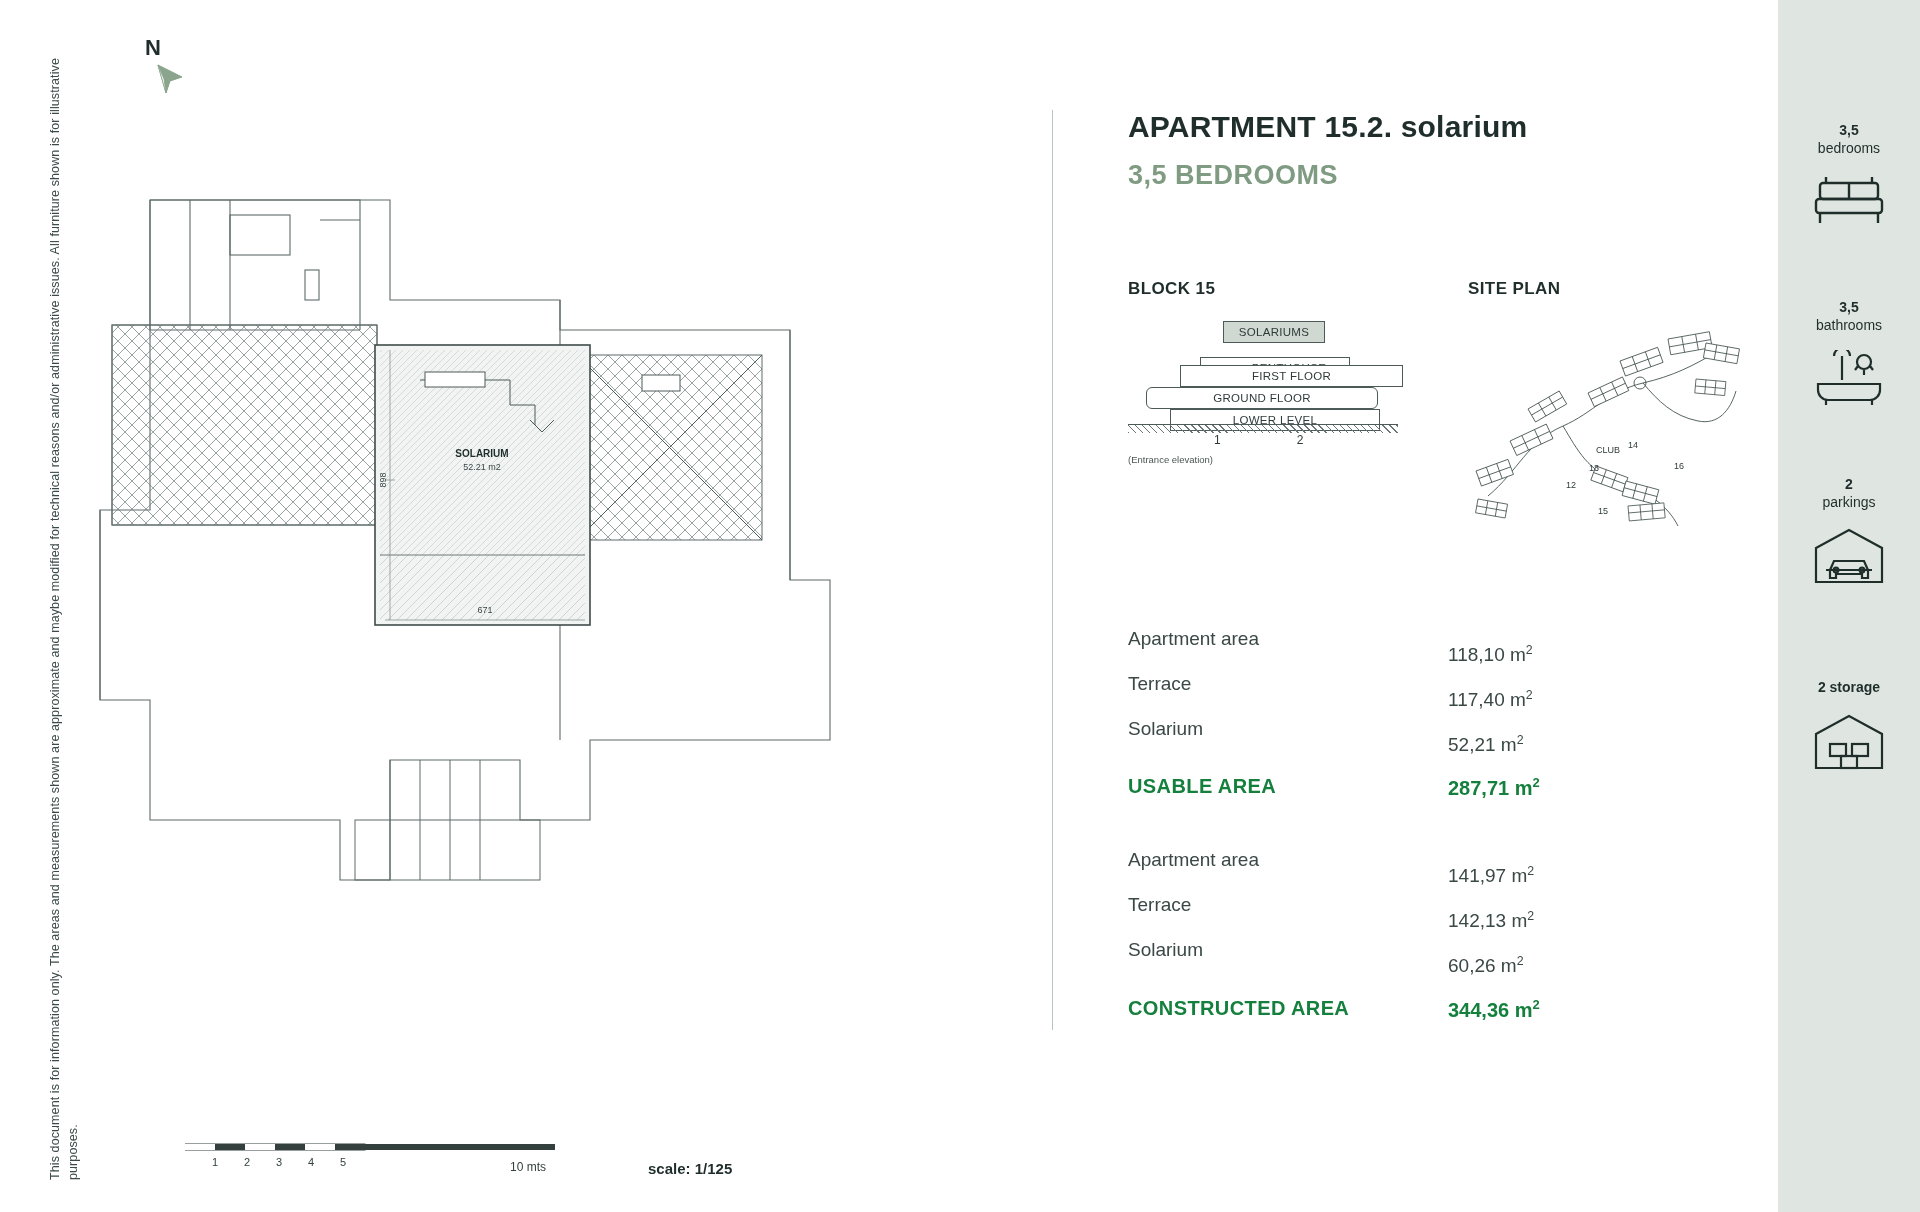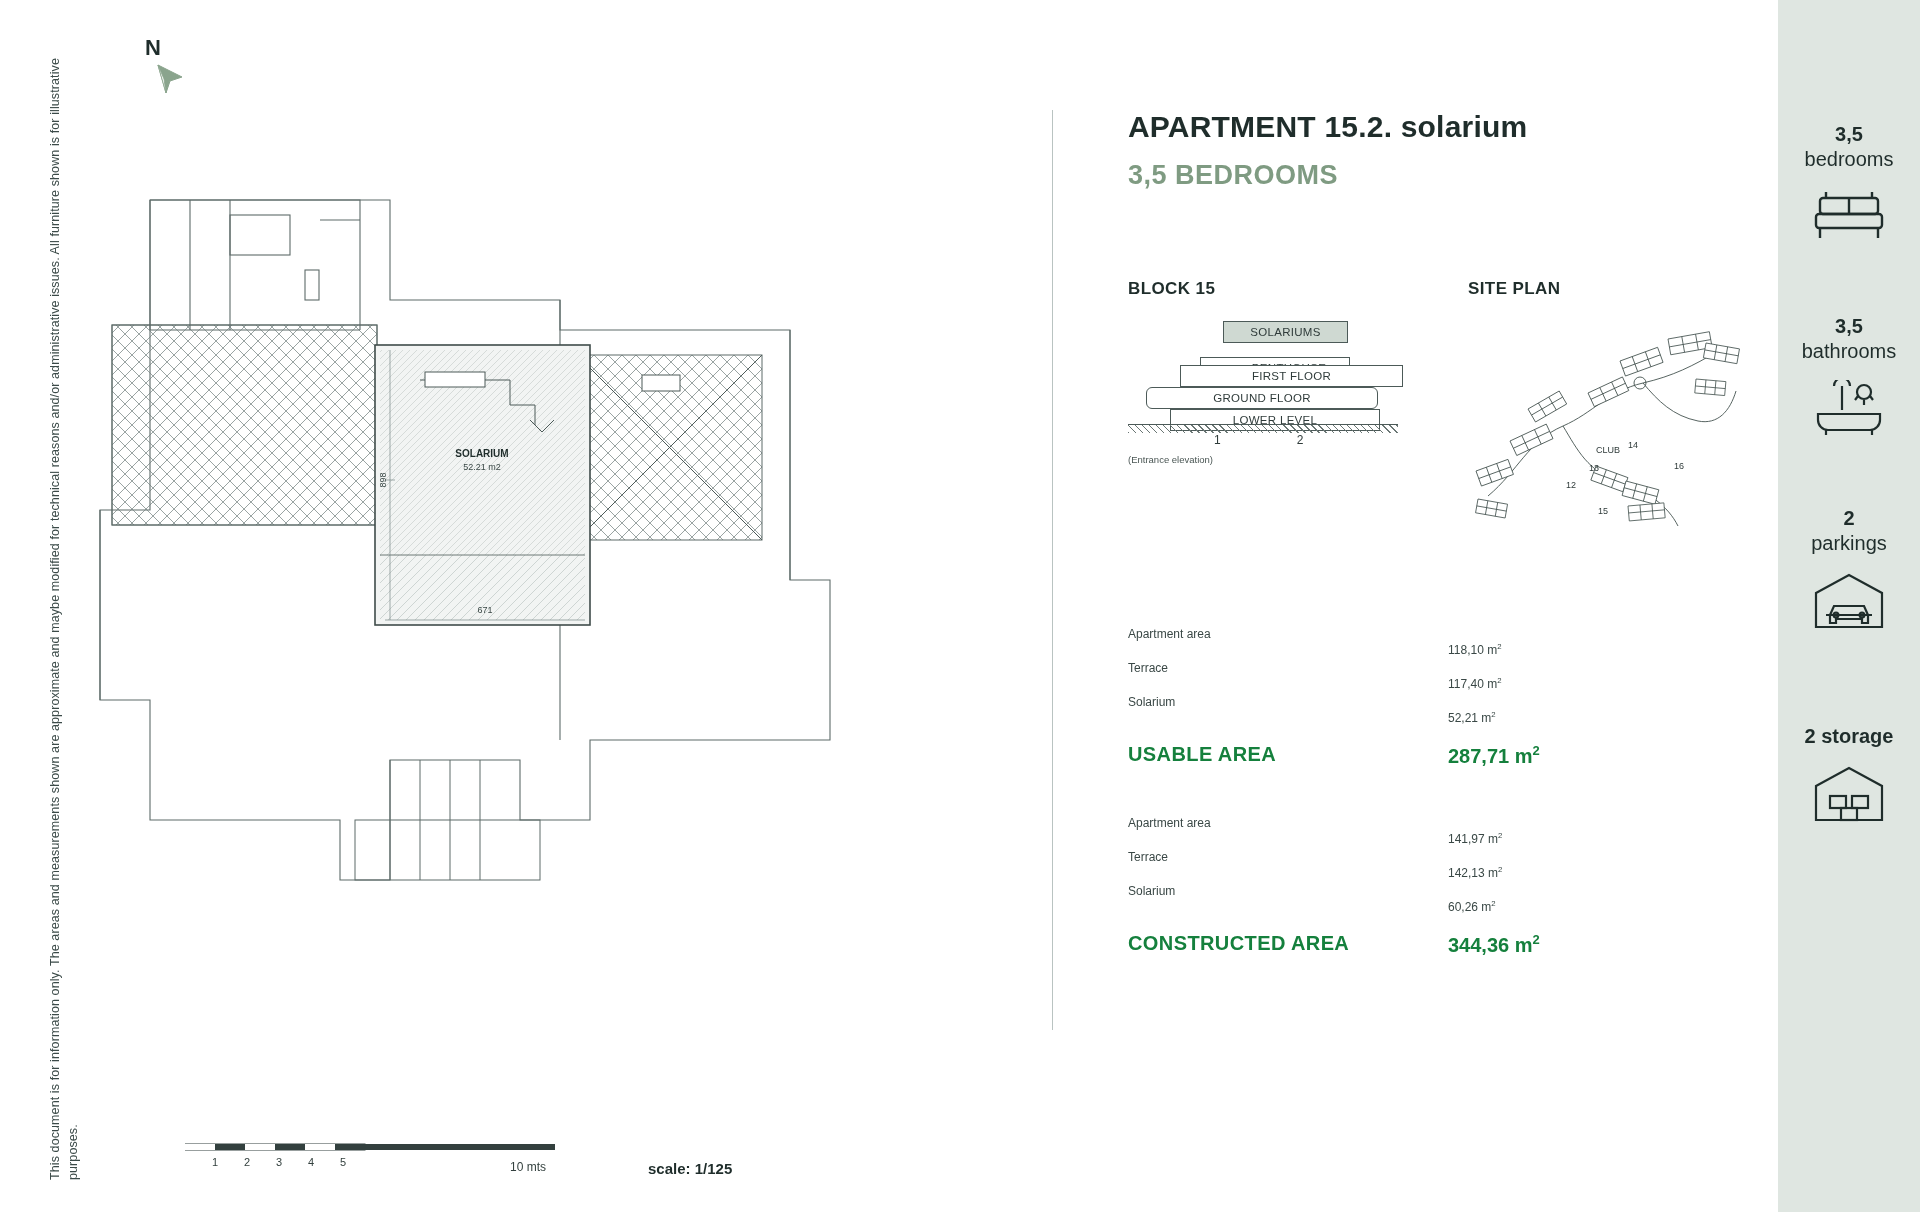--- a/index.html
+++ b/index.html
@@ -95,40 +95,40 @@
   .bd-entrance {
     position:absolute; left:0; bottom:-14px; font-size:9.5px; color:#4a5654;
   }
 
   
   .sitemap { position:relative; width:280px; height:230px; }
 
   
   .areas { margin-top:74px; }
   .arow {
-    display:flex; font-size:12px; color:#3a4846; line-height:1.5;
+    display:flex; font-size:19px; color:#3a4846; line-height:1.5;
   }
   .arow .lbl { width:320px; }
   .arow .val { width:180px;margin-top:16px; }
   .total {
     display:flex; margin-top:16px; font-size:20px; font-weight:bold; color:#15803d;
   }
   .total .lbl { width:320px; letter-spacing:0.4px; }
   .total .val { width:180px; }
   .areas-2 { margin-top:46px; }
   sup { font-size:0.65em; }
 
   
   .sidebar {
     position:absolute; right:0; top:0; width:142px; height:1212px;
     background:#dfe6e1;
     display:flex; flex-direction:column; align-items:center;
   }
   .side-item { width:142px; text-align:center; color:#1f2d2b; }
-  .side-label { font-size:20px; line-height:1.25; margin-bottom:12px; }
+  .side-label { font-size:14px; line-height:1.25; margin-bottom:12px; }
   .side-label b { font-weight:bold; }
   .side-icon { display:flex; justify-content:center; align-items:center; height:66px; }
 </style>
 </head>
 <body>
 
 <div class="disclaimer">This document is for information only. The areas and measurements shown are approximate and maybe modified for technical reasons and/or administrative issues. All furniture shown is for illustrative purposes.</div>
 
 <div class="north">
   <span class="n-letter">N</span>
@@ -237,21 +237,21 @@
     <span>APARTMENT</span>
     <span class="light">15.2. solarium</span>
   </div>
   <div class="title-sub">3,5 BEDROOMS</div>
 
   <div class="cols">
 
     <div class="col-block">
       <div class="col-head">BLOCK 15</div>
       <div class="blockdiag">
-        <div class="bd-row bd-sol" style="left:95px; top:0px; width:125px;">SOLARIUMS</div>
+        <div class="bd-row bd-sol" style="left:95px; top:0px; width:102px;">SOLARIUMS</div>
         <div class="bd-row" style="left:72px; top:36px; width:150px;padding-left:28px;">PENTHOUSE</div>
         <div class="bd-row" style="left:52px; top:44px; width:223px;">FIRST FLOOR</div>
         <div class="bd-row" style="left:18px; top:66px; width:232px;border-radius:6px;">GROUND FLOOR</div>
         <div class="bd-row" style="left:42px; top:88px; width:210px;">LOWER LEVEL</div>
         <div class="bd-hatch" style="bottom:18px;"></div>
         <div class="bd-nums">
           <span>1</span>
           <span>2</span>
         </div>
         <div class="bd-entrance">(Entrance elevation)</div>

